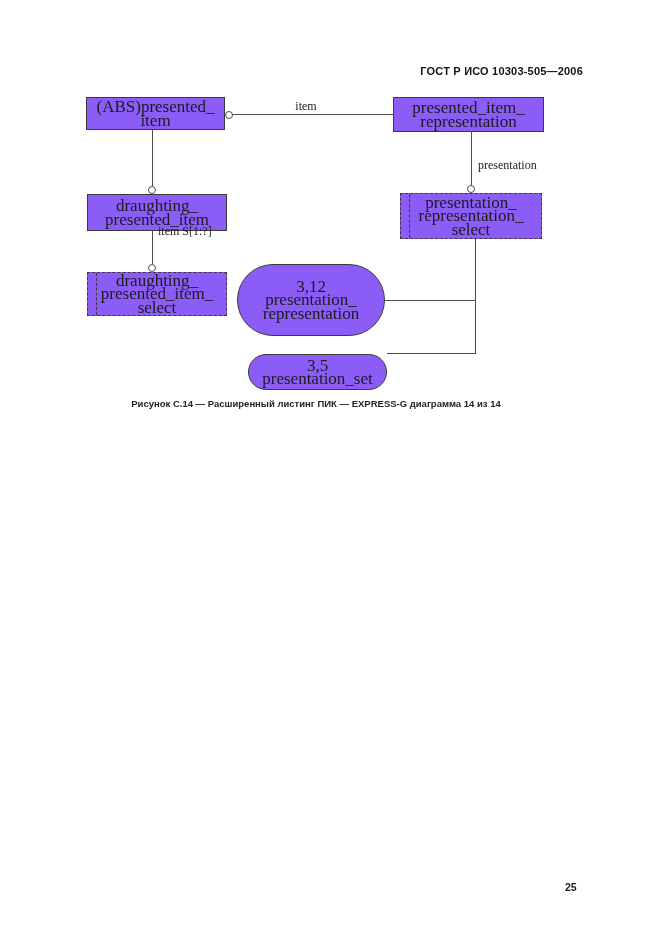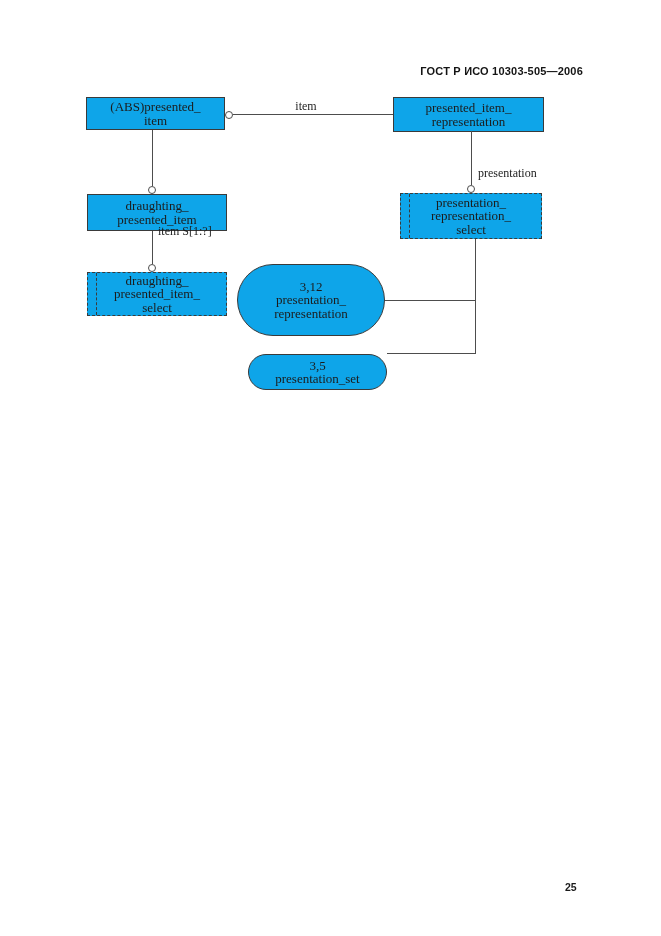--- a/index.html
+++ b/index.html
@@ -12,21 +12,21 @@
     position:relative;width:661px;height:936px;background:#ffffff;
     font-family:"Liberation Serif", serif;color:var(--text);overflow:hidden;border-radius:17px;
   }
   .doc-header{
     position:absolute;top:65px;right:78px;
     font-family:"Liberation Sans", sans-serif;font-weight:bold;font-size:11px;color:#141414;
     letter-spacing:0.2px;white-space:nowrap;
   }
   .ebox{
     position:absolute;display:flex;flex-direction:column;align-items:center;justify-content:center;
-    text-align:center;font-size:13px;line-height:13.5px;box-sizing:border-box;background:#0ea5e9;
+    text-align:center;font-size:17px;line-height:13.5px;box-sizing:border-box;background:#8b5cf6;
   }
   .ebox span{display:block;white-space:nowrap;}
   .solid{border:1.4px solid var(--border);}
   .dashed{border:1px dashed var(--border);}
   .stadium{border:1.4px solid var(--border);border-radius:999px;}
   .select-bar{position:absolute;left:8px;top:0;height:100%;border-left:1px dashed var(--border);}
   .hline{position:absolute;height:1.4px;background:var(--line);}
   .vline{position:absolute;width:1.4px;background:var(--line);}
   .circle{
     position:absolute;width:8px;height:8px;box-sizing:border-box;
@@ -100,21 +100,22 @@
     <div class="vline" style="left:475px;top:239px;height:115px;"></div>
     <div class="hline" style="left:385px;top:300px;width:90px;"></div>
     <div class="hline" style="left:387px;top:353px;width:88px;"></div>
 
     <div class="circle" style="left:225px;top:111px;"></div>
     <div class="circle" style="left:148px;top:186px;"></div>
     <div class="circle" style="left:148px;top:264px;"></div>
     <div class="circle" style="left:467px;top:185px;"></div>
 
     <div class="lbl centered" style="left:280px;top:99px;width:52px;">item</div>
-    <div class="lbl" style="left:478px;top:158px;margin-top:8px;">presentation</div>
+    <div class="lbl" style="left:478px;top:158px;">presentation</div>
     <div class="lbl" style="left:158px;top:224px;">item S[1:?]</div>
 
   </div>
 
+  <div class="caption">Рисунок С.14 — Расширенный листинг ПИК — EXPRESS-G диаграмма 14 из 14</div>
 
   <div class="page-num">25</div>
 
 </div>
 
 </body></html>

